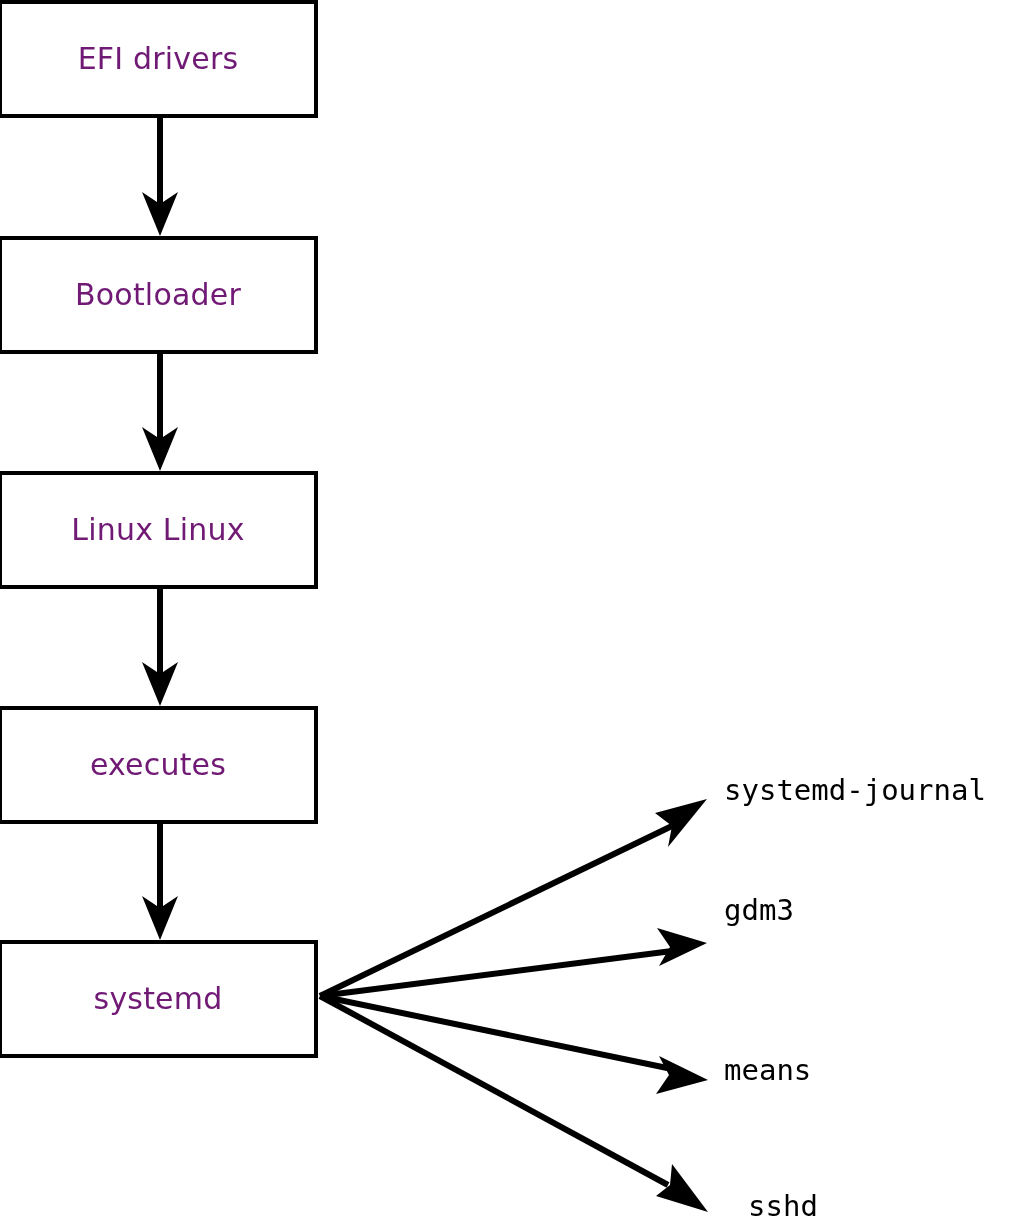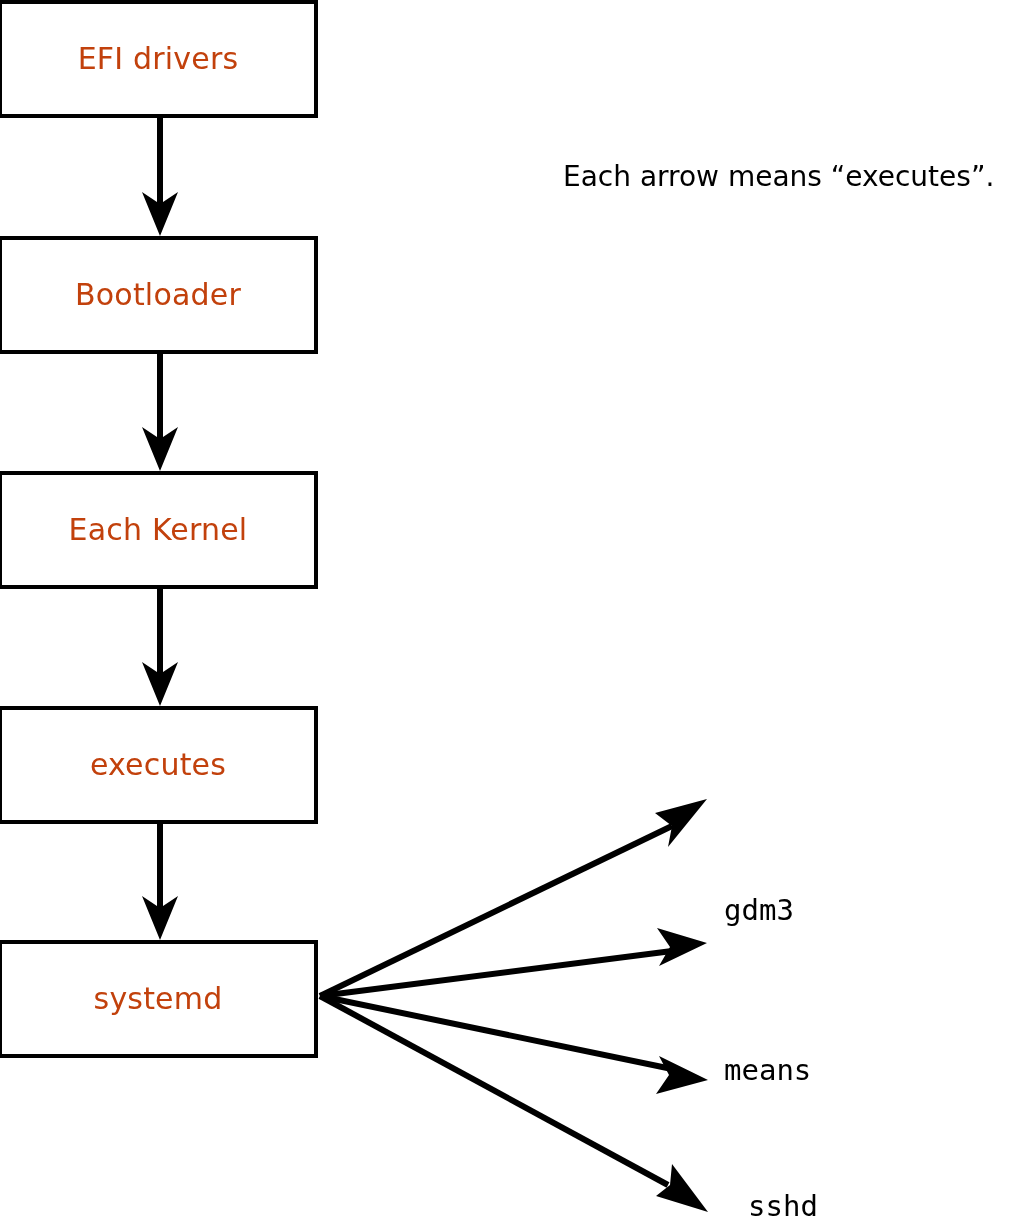--- a/index.html
+++ b/index.html
@@ -29,21 +29,21 @@
     box-sizing: border-box;
     background: #ffffff;
     border: 4px solid #000000;
     display: flex;
     align-items: center;
     justify-content: center;
   }
   .stage-label {
     font-family: "DejaVu Sans", sans-serif;
     font-size: 30px;
-    color: #c2410c;
+    color: #701a75;
     line-height: 1;
     letter-spacing: 0.2px;
   }
   .proc-label {
     position: absolute;
     font-family: "DejaVu Sans Mono", monospace;
     font-size: 29px;
     color: #000000;
     white-space: nowrap;
     line-height: 1;
@@ -107,33 +107,33 @@
 
   <div class="stage-box" style="left:-2px; top:0px; width:320px; height:118px;">
     <span class="stage-label">EFI drivers</span>
   </div>
 
   <div class="stage-box" style="left:-2px; top:236px; width:320px; height:118px;">
     <span class="stage-label">Bootloader</span>
   </div>
 
   <div class="stage-box" style="left:-2px; top:471px; width:320px; height:118px;">
-    <span class="stage-label">Each Kernel</span>
+    <span class="stage-label">Linux Linux</span>
   </div>
 
   <div class="stage-box" style="left:-2px; top:706px; width:320px; height:118px;">
     <span class="stage-label">executes</span>
   </div>
 
   <div class="stage-box" style="left:-2px; top:940px; width:320px; height:118px;">
     <span class="stage-label">systemd</span>
   </div>
 
+  <div class="proc-label" style="left:724px; top:776px;">systemd-journal</div>
 
   <div class="proc-label" style="left:724px; top:896px;">gdm3</div>
 
   <div class="proc-label" style="left:724px; top:1056px;">means</div>
 
   <div class="proc-label" style="left:712px; top:1192px;margin-left:36px;">sshd</div>
 
-  <div class="note-text" style="left:563px; top:163px;">Each arrow means “executes”.</div>
 
 </div>
 
 </body></html>

